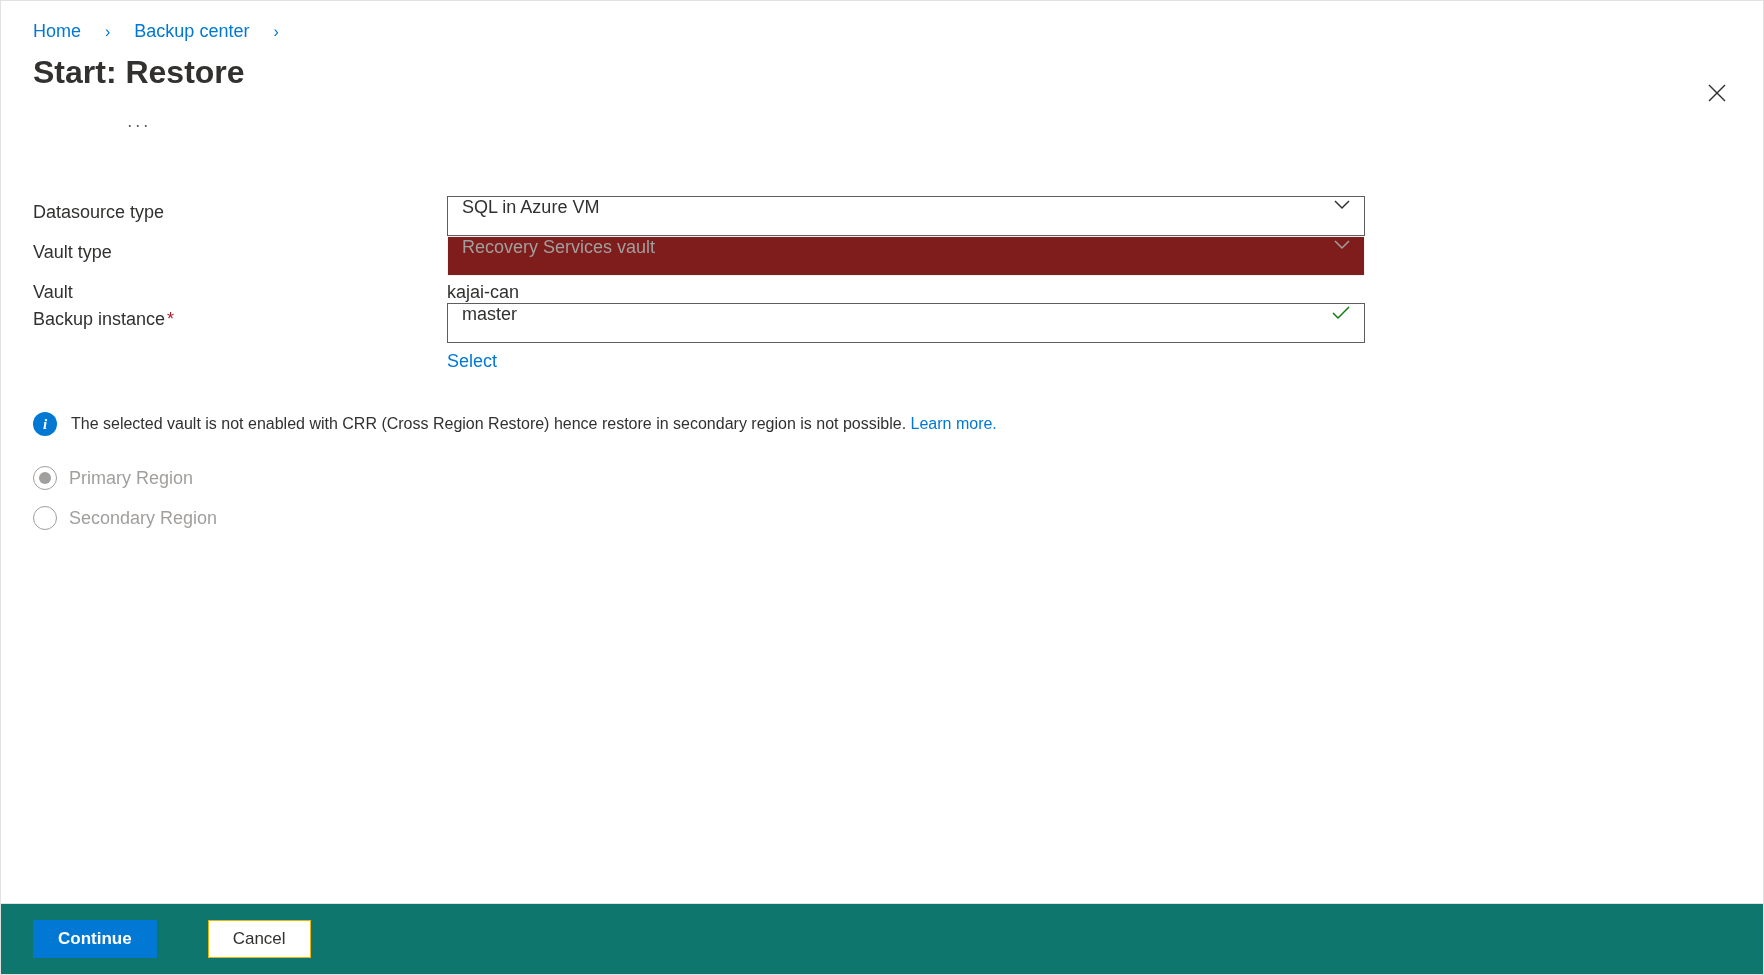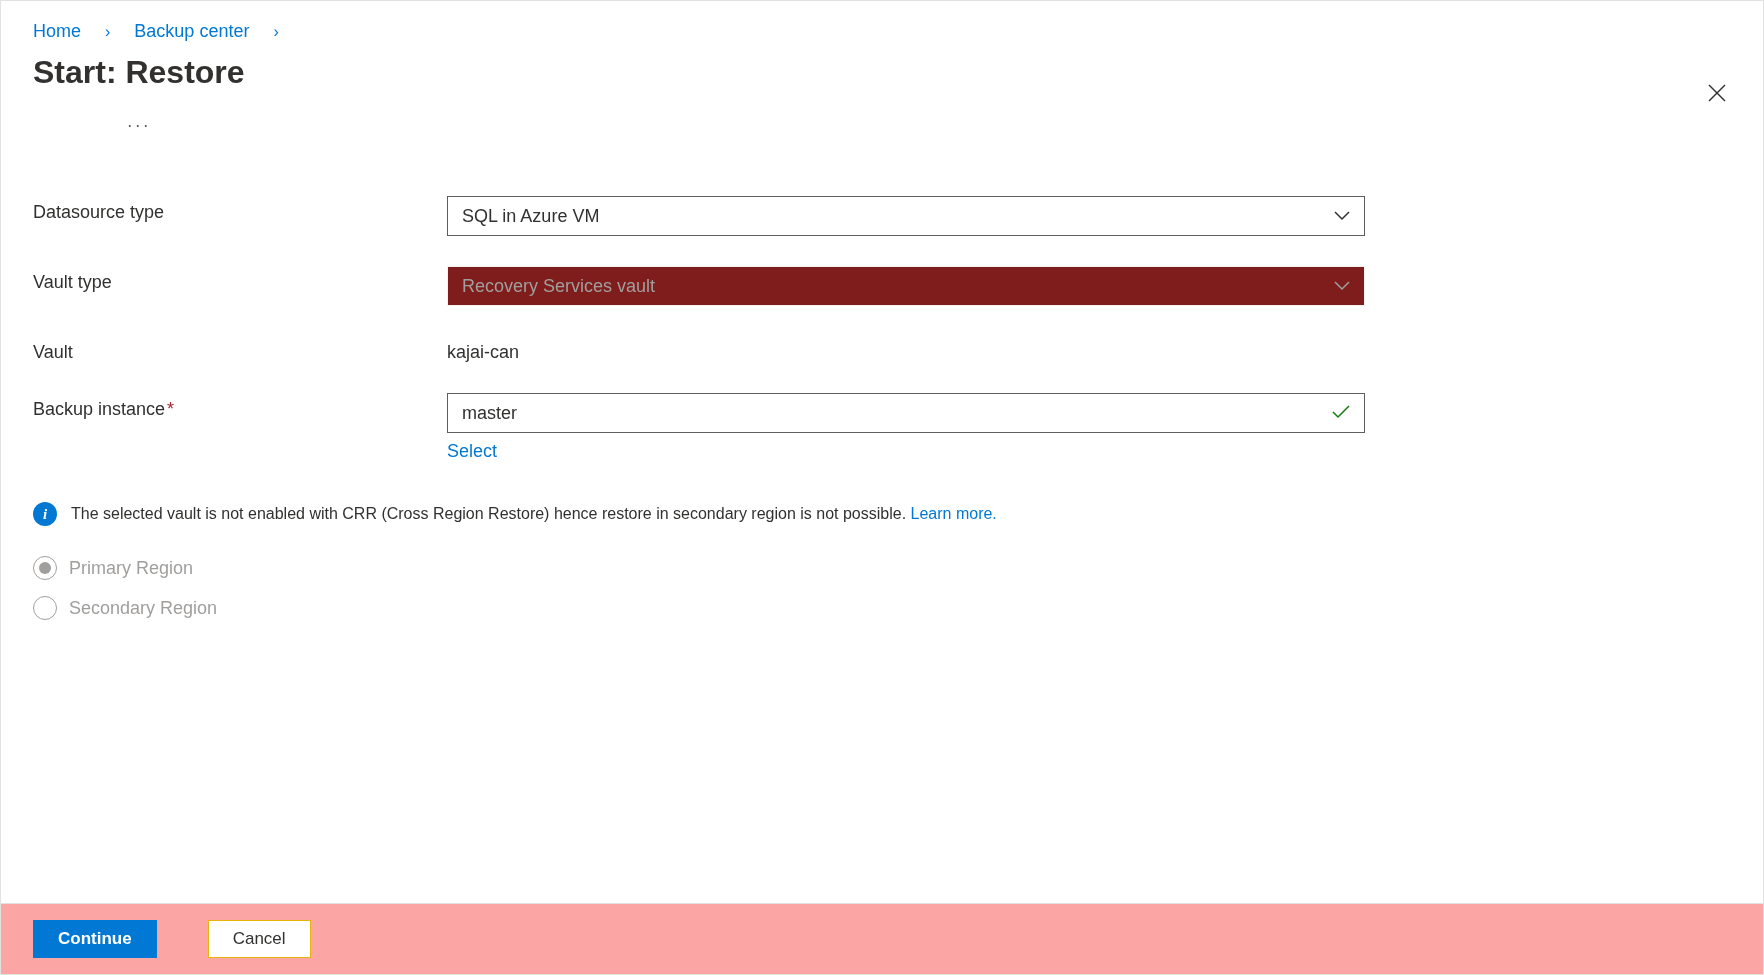--- a/index.html
+++ b/index.html
@@ -65,21 +65,20 @@
       background: none;
       border: none;
       padding: 4px;
     }
     .form-section {
       max-width: 1360px;
     }
     .form-row {
       display: flex;
       align-items: flex-start;
-      margin-bottom: 30px;
     }
     .form-label {
       width: 414px;
       flex-shrink: 0;
       font-size: 18px;
       color: #323130;
       padding-top: 6px;
     }
     .required {
       color: #a4262c;
@@ -91,21 +90,21 @@
     }
     .select-control {
       width: 100%;
       height: 40px;
       border: 1px solid #605e5c;
       background: #ffffff;
       padding: 0 14px;
       font-size: 18px;
       color: #323130;
       display: flex;
-      align-items: center;
+      align-items: flex-start;
       justify-content: space-between;
       cursor: pointer;
     }
     .select-control.disabled {
       background: #7f1d1d;
       border: 1px solid #f3f2f1;
       color: #a19f9d;
       cursor: not-allowed;
     }
     .select-control.disabled .chevron-down {
@@ -196,21 +195,21 @@
     }
     .footer {
       position: absolute;
       bottom: 0;
       left: 0;
       right: 0;
       border-top: 1px solid #e1e1e1;
       padding: 16px 32px;
       display: flex;
       gap: 16px;
-      background: #fca5a5;
+      background: #0f766e;
     }
     .btn {
       height: 38px;
       padding: 0 24px;
       font-size: 17px;
       border: 1px solid transparent;
       cursor: pointer;
       font-family: inherit;
     }
     .btn-primary {

